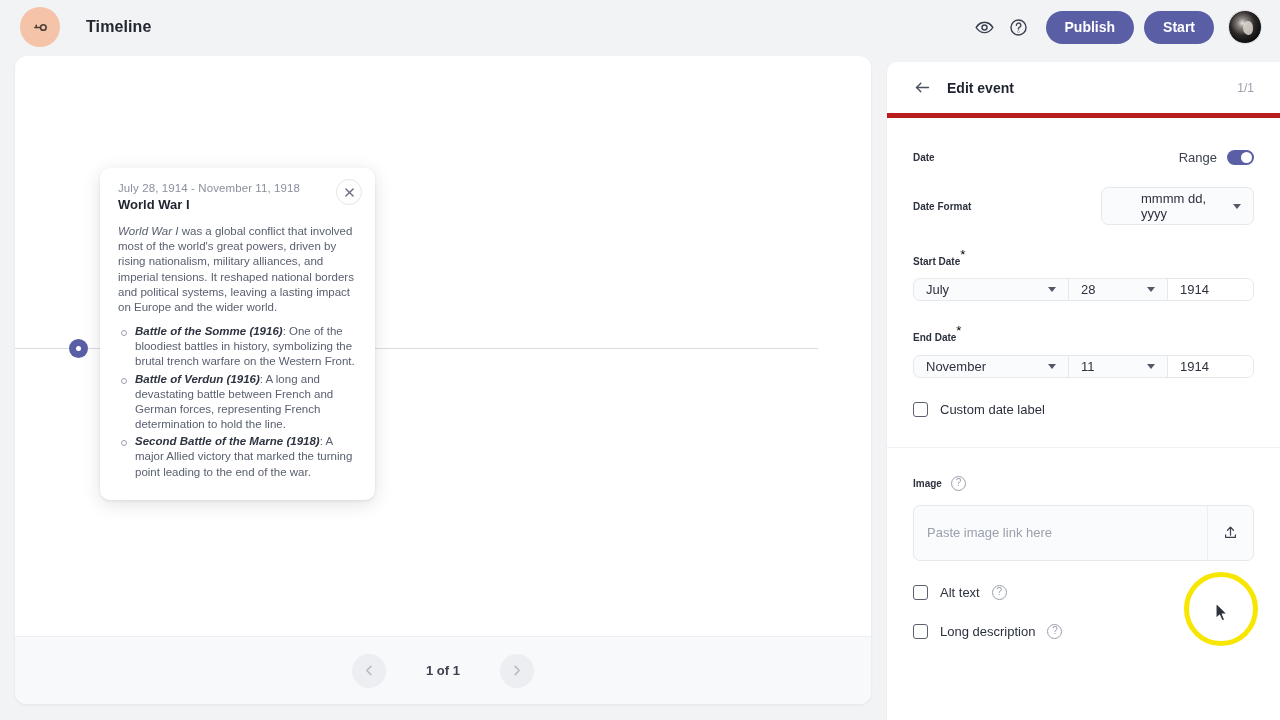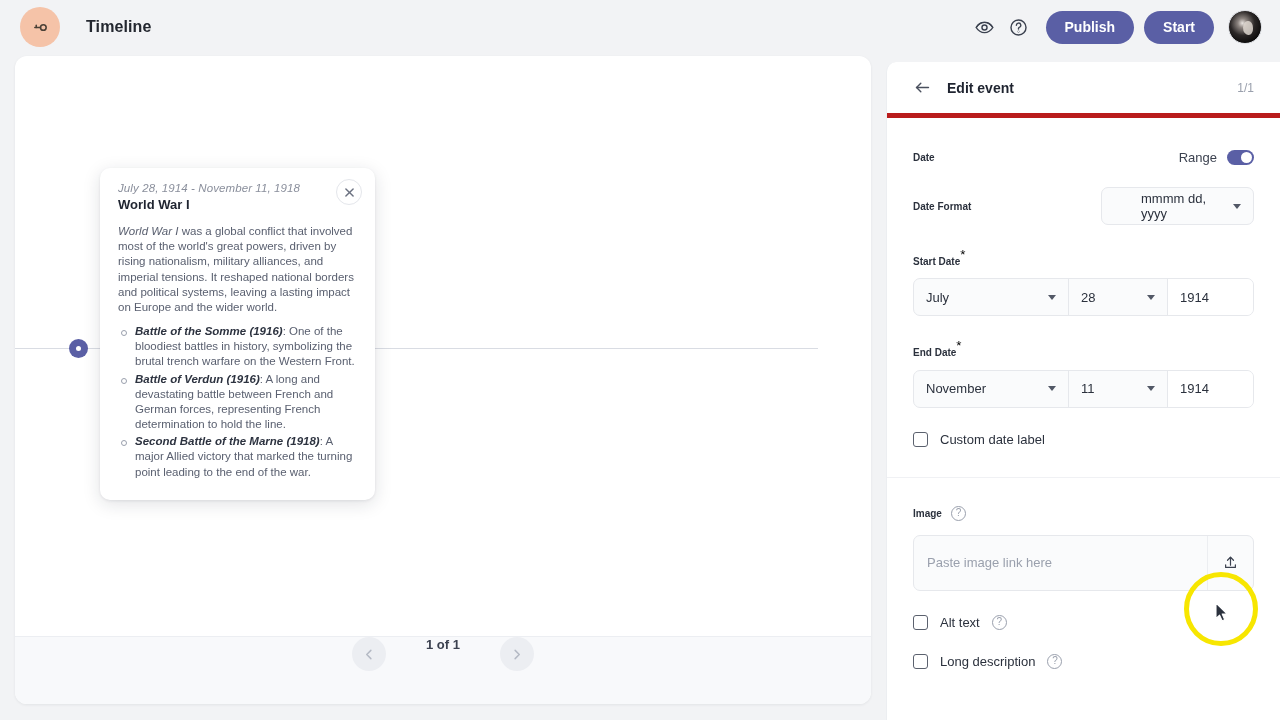--- a/index.html
+++ b/index.html
@@ -76,41 +76,41 @@
     box-shadow: 0 4px 18px rgba(25,30,50,.13), 0 1px 3px rgba(25,30,50,.08);
     padding: 14px 18px 18px 18px;
   }
   .card-close {
     position: absolute; right: 13px; top: 11px;
     width: 26px; height: 26px; border-radius: 50%;
     border: 1px solid #e4e6eb; background: #fff;
     display: flex; align-items: center; justify-content: center;
     cursor: pointer; color: #6b7180; font-size: 13px; line-height: 1;
   }
-  .card-date { font-size: 11.5px; color: #8a8f9c; margin-bottom: 3px; letter-spacing:.1px;font-style:italic; }
+  .card-date { font-size: 11.5px; color: #8a8f9c; margin-bottom: 3px; letter-spacing:.1px; }
   .card-title { font-size: 13px; font-weight: 700; color: #1f2430; margin-bottom: 12px; }
   .card-body { font-size: 11.5px; line-height: 1.32; color: #5a6070; }
   .card-body em { font-style: italic; }
   .card-list { list-style: none; margin-top: 9px; }
   .card-list li {
     position: relative; padding-left: 17px; margin-bottom: 2px;
     font-size: 11.5px; line-height: 1.32; color: #5a6070;
   }
   .card-list li::before {
     content: ""; position: absolute; left: 3px; top: 6px;
     width: 4px; height: 4px; border-radius: 50%;
     border: 1px solid #9aa0ad; background: #fff;
   }
   .card-list b { font-weight: 700; font-style: italic; color: #2d3340; }
 
   
   .canvas-footer {
     position: absolute; left: 0; bottom: 0; width: 856px; height: 68px;
     background: #f8f9fb; border-top: 1px solid #eceef2;
-    display: flex; justify-content: center; gap: 40px;
+    display: flex; align-items: center; justify-content: center; gap: 40px;
   }
   .page-nav {
     width: 34px; height: 34px; border-radius: 50%;
     background: #eceef2; border: none; cursor: pointer;
     display: flex; align-items: center; justify-content: center;
     color: #b4b9c4;
   }
   .page-label { font-size: 13px; font-weight: 600; color: #3c4250; }
   .watermark {
     position: absolute; left: 22px; bottom: 34px;
@@ -159,21 +159,21 @@
   .select-box .caret {
     margin-left: auto; width: 0; height: 0;
     border-left: 4px solid transparent; border-right: 4px solid transparent;
     border-top: 5px solid #525866;
   }
   .fmt-row { margin-top: 22px; display: flex; align-items: center; }
   .fmt-select { width: 153px; margin-left: auto; padding-left: 39px; }
 
   .date-group {
     display: flex; margin-top: 9px; border: 1px solid #e6e8ec;
-    border-radius: 7px; background: #fafbfc; overflow: hidden; height: 38px;
+    border-radius: 7px; background: #fafbfc; overflow: hidden; height: 23px;
   }
   .date-group > div {
     display: flex; align-items: center; padding: 0 12px;
     font-size: 13px; color: #2b313d; cursor: pointer;
     border-right: 1px solid #e6e8ec;
   }
   .date-group > div:last-child { border-right: none; }
   .dg-month { width: 155px; }
   .dg-day { width: 99px; }
   .dg-year { flex: 1; background: #fff; }

